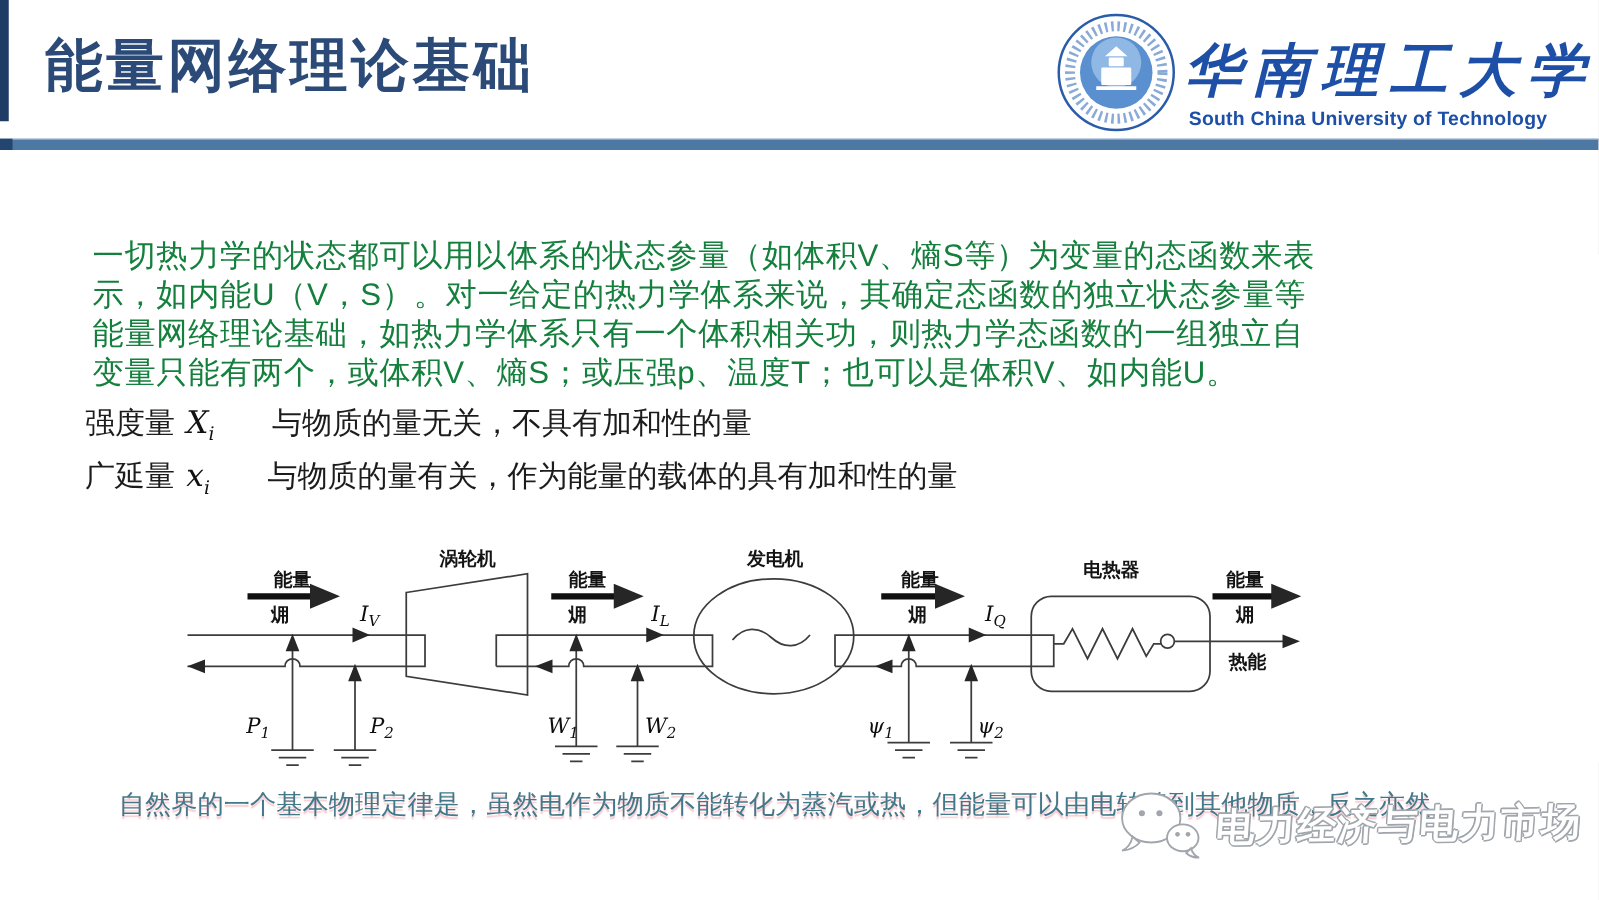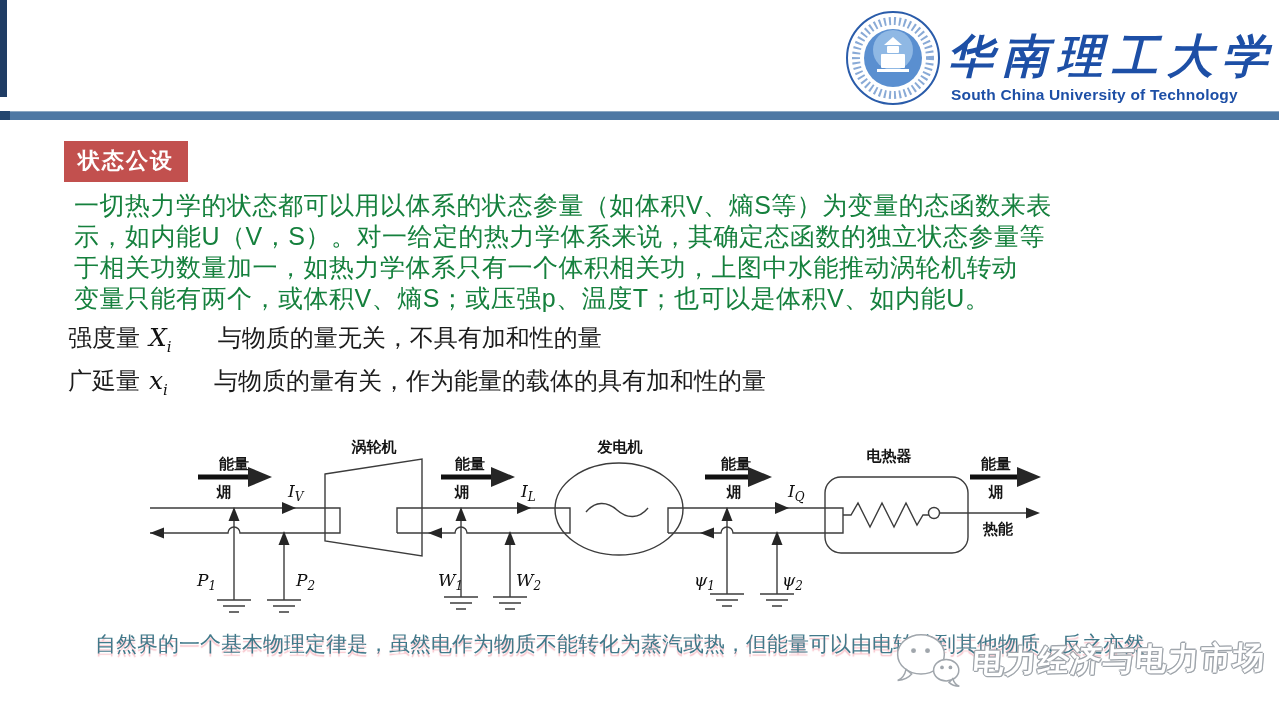--- a/index.html
+++ b/index.html
@@ -44,20 +44,21 @@
            margin-left:10px;transform:skewX(-5deg) rotate(-1deg);
            text-shadow:1.3px 0 #a0a6ac,-1.3px 0 #a0a6ac,0 1.3px #a0a6ac,0 -1.3px #a0a6ac,
                        1px 1px #a0a6ac,-1px -1px #a0a6ac;}
 </style>
 </head>
 <body>
 
 <div class="slide">
 
   <div class="leftbar"></div>
+  <div class="title">能量网络理论基础</div>
 
   <svg class="logo" viewBox="0 0 432 104">
     <g>
       <circle cx="50" cy="52" r="46" fill="#ffffff" stroke="#2a5caa" stroke-width="2"></circle>
       <circle cx="50" cy="52" r="37" fill="none" stroke="#4a7dc0" stroke-width="8" stroke-dasharray="2 3" opacity="0.65"></circle>
       <circle cx="50" cy="52" r="29" fill="#5a8fd0"></circle>
       <circle cx="50" cy="44" r="20" fill="#9cc2e8" opacity="0.8"></circle>
       <g fill="#ffffff">
         <rect x="38" y="48" width="24" height="14" rx="1"></rect>
         <rect x="44" y="40" width="12" height="7" rx="1"></rect>
@@ -65,26 +66,25 @@
         <rect x="34" y="63" width="32" height="3"></rect>
       </g>
     </g>
     <text class="logo-cn" x="104" y="66">华南理工大学</text>
     <text class="logo-en" x="108" y="94">South China University of Technology</text>
   </svg>
 
   <div class="divider"></div>
   <div class="divider-cap"></div>
 
-  <div class="badge">状态公设</div>
 
   <div class="para">
     <div>一切热力学的状态都可以用以体系的状态参量（如体积V、熵S等）为变量的态函数来表</div>
     <div>示，如内能U（V，S）。对一给定的热力学体系来说，其确定态函数的独立状态参量等</div>
-    <div>于相关功数量加一，如热力学体系只有一个体积相关功，上图中水能推动涡轮机转动</div>
+    <div>能量网络理论基础，如热力学体系只有一个体积相关功，则热力学态函数的一组独立自</div>
     <div>变量只能有两个，或体积V、熵S；或压强p、温度T；也可以是体积V、如内能U。</div>
   </div>
 
   <div class="defrow" id="def1">
     <span>广延量</span>
     <span class="mvar"><i>x</i><sub>i</sub></span>
     <span class="defdesc">与物质的量有关，作为能量的载体的具有加和性的量</span>
   </div>
   <div class="defrow" id="def0">
     <span>强度量</span>

